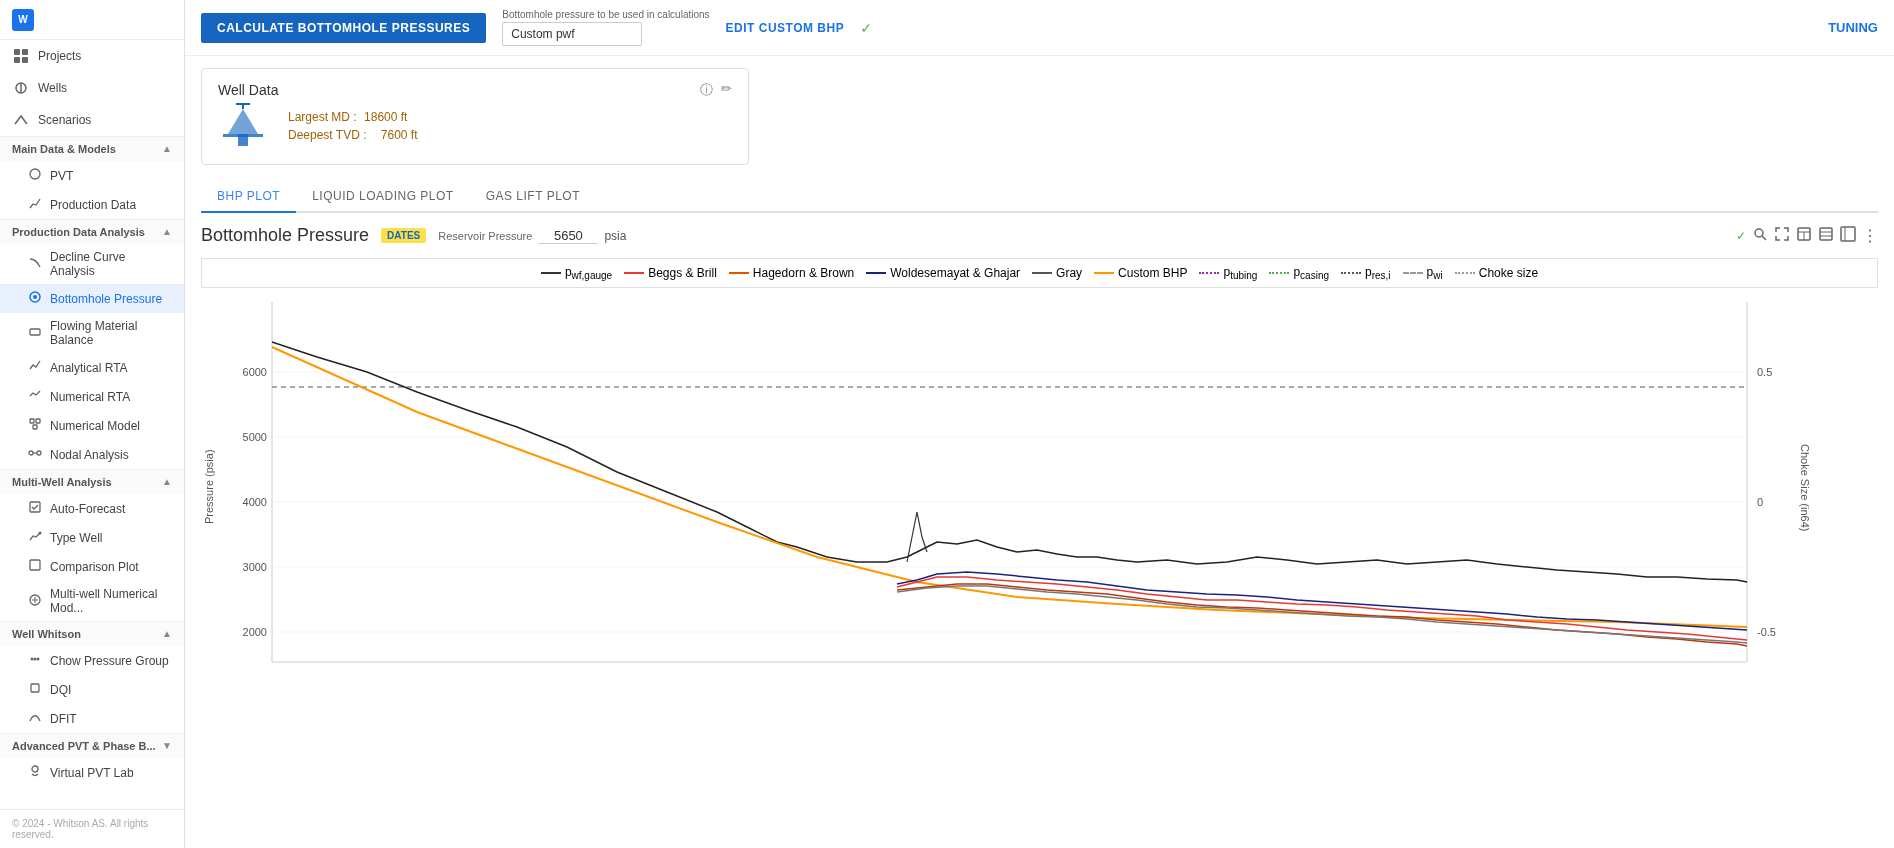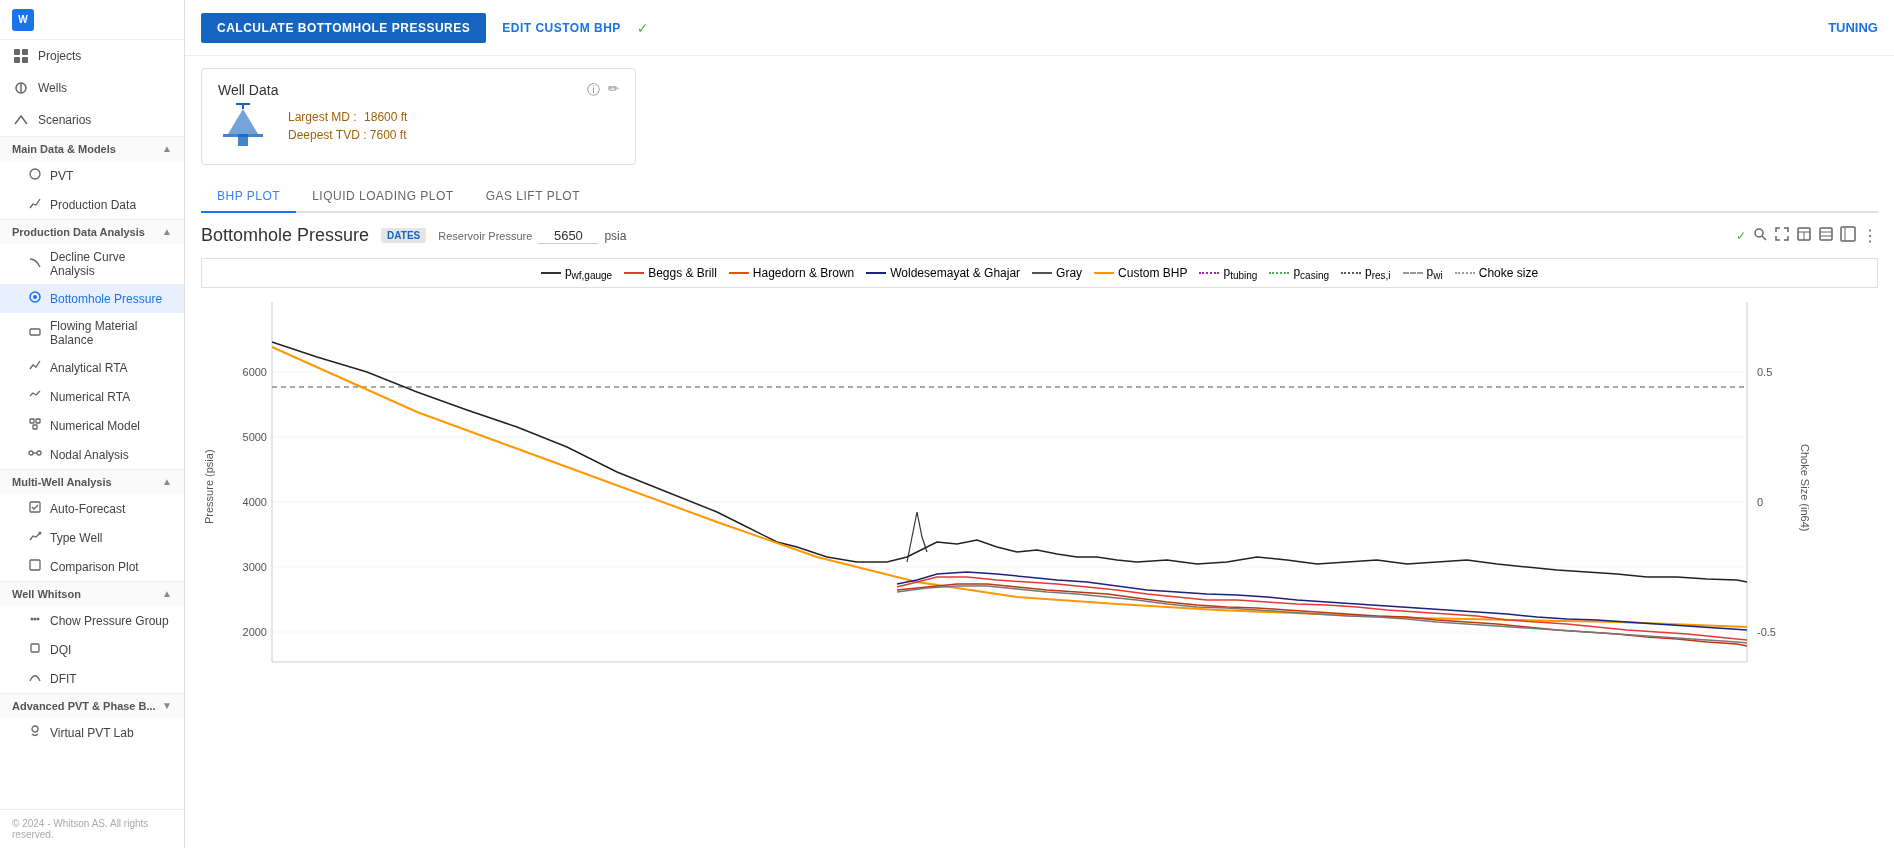--- a/index.html
+++ b/index.html
@@ -28,39 +28,39 @@
     .bhp-select { display: flex; align-items: center; gap: 4px; }
     .bhp-select select { border: 1px solid #ccc; padding: 4px 24px 4px 8px; font-size: 12px; background: #fff; border-radius: 2px; color: #333; min-width: 140px; appearance: none; }
     .edit-bhp-btn { color: #1a73e8; font-size: 12px; cursor: pointer; text-transform: uppercase; font-weight: 600; border: none; background: none; letter-spacing: 0.5px; }
     .check-icon { color: #4caf50; font-size: 14px; }
     .tuning-btn { margin-left: auto; color: #1a73e8; font-size: 13px; font-weight: 600; background: none; border: none; cursor: pointer; text-transform: uppercase; }
 
     
     .content { flex: 1; overflow-y: auto; padding: 12px 16px; }
 
     
-    .well-data-card { border: 1px solid #e0e0e0; border-radius: 4px; padding: 12px 16px; display: flex; align-items: center; gap: 16px; margin-bottom: 16px; width: 435px; }
+    .well-data-card { border: 1px solid #e0e0e0; border-radius: 4px; padding: 12px 16px; display: flex; align-items: center; gap: 16px; margin-bottom: 16px; width: 548px; }
     .well-data-header { display: flex; align-items: center; justify-content: space-between; width: 100%; }
     .well-data-title-row { display: flex; align-items: center; gap: 8px; }
     .well-data-title { font-size: 14px; font-weight: 500; color: #333; }
     .well-data-icons { display: flex; gap: 8px; color: #888; }
     .well-data-body { display: flex; align-items: center; gap: 20px; }
     .well-icon-wrap { color: #1565c0; }
     .well-stats { display: flex; flex-direction: column; gap: 4px; font-size: 12px; color: #a16207; }
 
     
     .plot-tabs { display: flex; gap: 0; border-bottom: 2px solid #e0e0e0; margin-bottom: 12px; }
     .plot-tab { padding: 8px 16px; font-size: 12px; cursor: pointer; color: #666; text-transform: uppercase; font-weight: 500; letter-spacing: 0.5px; border-bottom: 2px solid transparent; margin-bottom: -2px; }
     .plot-tab.active { color: #3b82f6; border-bottom: 2px solid #1a73e8; }
 
     
     .bhp-section { }
     .bhp-title-row { display: flex; align-items: center; gap: 12px; margin-bottom: 12px; }
     .bhp-title { font-size: 18px; font-weight: 400; color: #333; }
-    .dates-badge { background: #e5e5e5; color: #1565c0; font-size: 10px; font-weight: 600; padding: 2px 6px; border-radius: 2px; cursor: pointer; }
+    .dates-badge { background: #fde047; color: #1565c0; font-size: 10px; font-weight: 600; padding: 2px 6px; border-radius: 2px; cursor: pointer; }
     .reservoir-pressure-group { display: flex; align-items: center; gap: 6px; }
     .reservoir-pressure-label { font-size: 11px; color: #666; }
     .reservoir-pressure-input { border: none; border-bottom: 1px solid #ccc; width: 60px; text-align: center; font-size: 13px; color: #333; outline: none; }
     .reservoir-pressure-unit { font-size: 12px; color: #555; }
     .chart-toolbar { margin-left: auto; display: flex; align-items: center; gap: 6px; color: #666; }
     .chart-legend { display: flex; flex-wrap: wrap; gap: 12px; padding: 6px 12px; background: #fff; border: 1px solid #e0e0e0; margin-bottom: 4px; font-size: 12px; align-items: center; justify-content: center; }
     .legend-item { display: flex; align-items: center; gap: 4px; }
     .legend-line { height: 2px; width: 20px; }
     .legend-dotted { height: 0; width: 20px; border-top: 2px dotted; }
     .legend-dashed { height: 0; width: 20px; border-top: 2px dashed; }
@@ -234,20 +234,30 @@
 
   <div class="sidebar-sub-item">
     <span class="icon">
       <svg width="14" height="14" viewBox="0 0 14 14" fill="none">
           <rect x="2" y="2" width="10" height="10" rx="1" stroke="#666" stroke-width="1.3" fill="none"></rect>
         </svg>
     </span>
     <span>Comparison Plot</span>
   </div>
 
+  <div class="sidebar-sub-item">
+    <span class="icon">
+      <svg width="14" height="14" viewBox="0 0 14 14" fill="none">
+          <circle cx="7" cy="7" r="5" stroke="#666" stroke-width="1.3" fill="none"></circle>
+          <path d="M4 7 L10 7" stroke="#666" stroke-width="1"></path>
+          <path d="M7 4 L7 10" stroke="#666" stroke-width="1"></path>
+        </svg>
+    </span>
+    <span>Multi-well Numerical Mod...</span>
+  </div>
 
   <div class="sidebar-section-header">
     <span>Well Whitson</span>
     <span class="chevron">▲</span>
   </div>
 
   <div class="sidebar-sub-item">
     <span class="icon">
       <svg width="14" height="14" viewBox="0 0 14 14" fill="none">
           <circle cx="4" cy="7" r="1.5" fill="#666"></circle>
@@ -294,20 +304,28 @@
   <div class="sidebar-footer">
     <span>© 2024 - Whitson AS. All rights reserved.</span>
   </div>
 </div>
 
 <div class="main">
 
   <div class="top-bar">
     <button class="calculate-btn">CALCULATE BOTTOMHOLE PRESSURES</button>
 
+    <div class="bhp-select-group">
+      <span class="bhp-select-label">Bottomhole pressure to be used in calculations</span>
+      <div class="bhp-select">
+        <select>
+          <option>Custom pwf</option>
+        </select>
+      </div>
+    </div>
 
     <button class="edit-bhp-btn">EDIT CUSTOM BHP</button>
     <span class="check-icon">✓</span>
 
     <button class="tuning-btn">TUNING</button>
   </div>
 
   <div class="content">
 
     <div class="well-data-card">
@@ -331,21 +349,21 @@
               <rect x="5" y="35" width="40" height="3" fill="#1565c0" opacity="0.8"></rect>
             </svg>
           </div>
           <div class="well-stats">
             <div>
               <span>Largest MD :</span>
               <span style="margin-left:4px;font-weight:500;">18600 ft</span>
             </div>
             <div>
               <span>Deepest TVD :</span>
-              <span style="margin-left:0;font-weight:500;">7600 ft</span>
+              <span style="margin-left:11px;font-weight:500;">7600 ft</span>
             </div>
           </div>
         </div>
       </div>
     </div>
 
     <div class="plot-tabs">
       <div class="plot-tab active">BHP PLOT</div>
       <div class="plot-tab">LIQUID LOADING PLOT</div>
       <div class="plot-tab">GAS LIFT PLOT</div>

